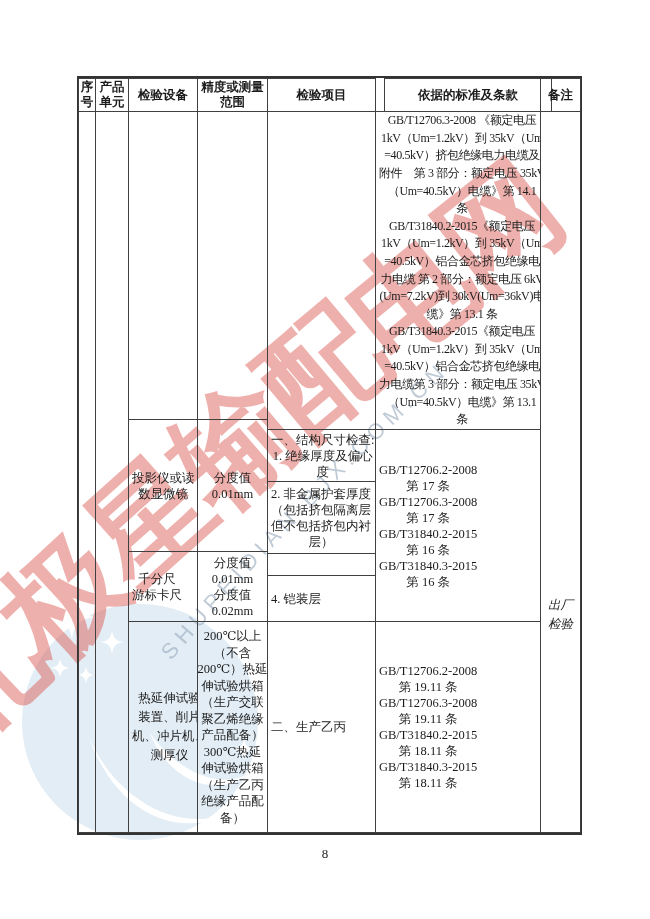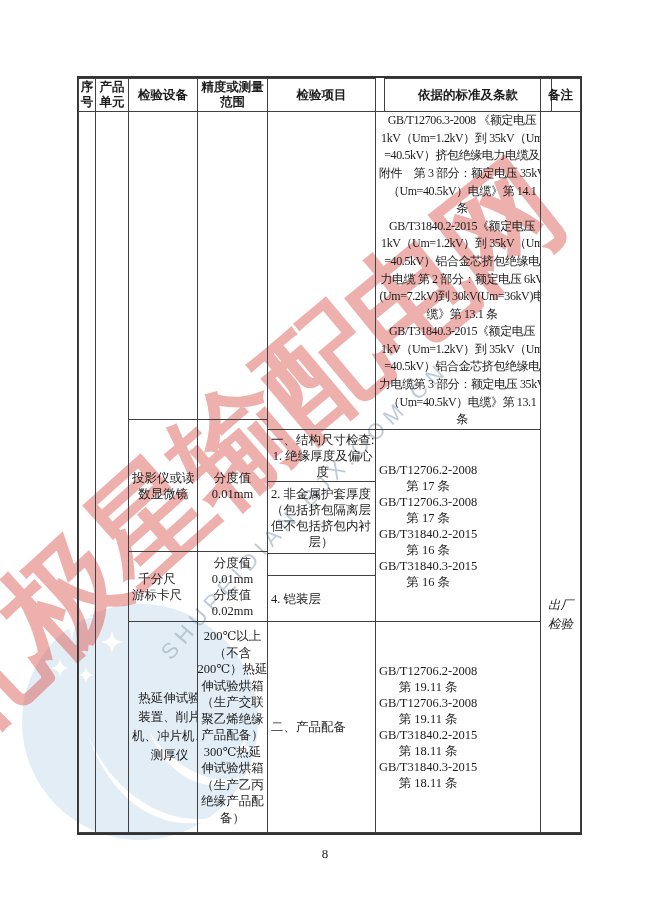--- a/index.html
+++ b/index.html
@@ -99,21 +99,21 @@
 
     <div class="cell" style="left:189px;top:33px;width:109px;height:319px"></div>
     <div class="cell lf" style="left:189px;top:351px;width:109px;height:53px">一、结构尺寸检查:
 1. 绝缘厚度及偏心
 度</div>
     <div class="cell lf" style="left:189px;top:403px;width:109px;height:73px">2. 非金属护套厚度
 （包括挤包隔离层
 但不包括挤包内衬
 层）</div>
     <div class="cell lf" style="left:189px;top:497px;width:109px;height:47px">4. 铠装层</div>
-    <div class="cell lf" style="left:189px;top:543px;width:109px;height:212px">二、产品配备</div>
+    <div class="cell lf" style="left:189px;top:543px;width:109px;height:212px">二、生产乙丙</div>
 
     <div class="cell lf std1" style="left:297px;top:33px;width:166px;height:319px">GB/T12706.3-2008 《额定电压
 1kV（Um=1.2kV）到 35kV（Um
 =40.5kV）挤包绝缘电力电缆及
 附件　第 3 部分：额定电压 35kV
 （Um=40.5kV）电缆》第 14.1
 条
 GB/T31840.2-2015《额定电压
 1kV（Um=1.2kV）到 35kV（Um
 =40.5kV）铝合金芯挤包绝缘电

